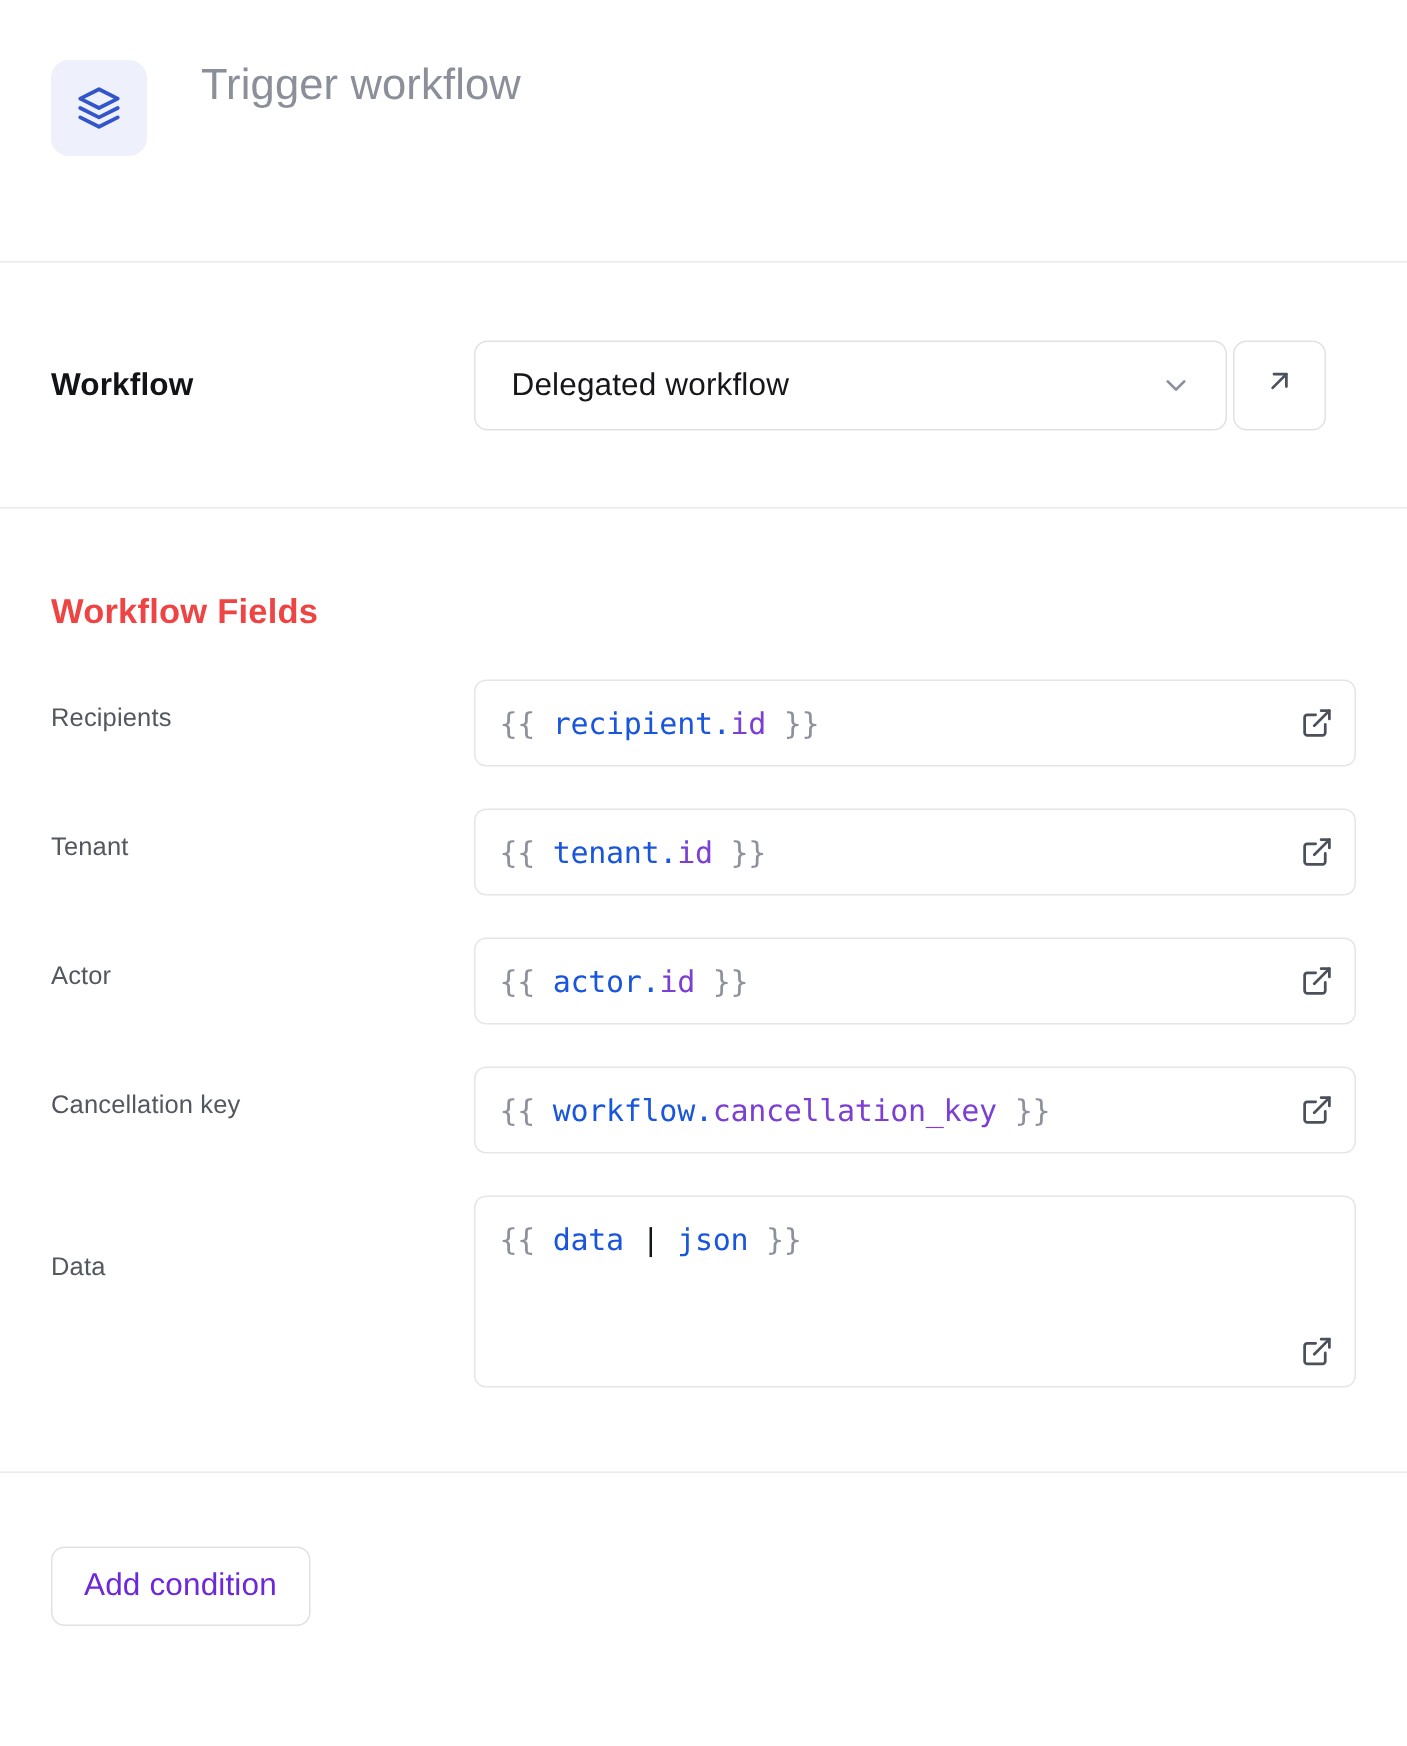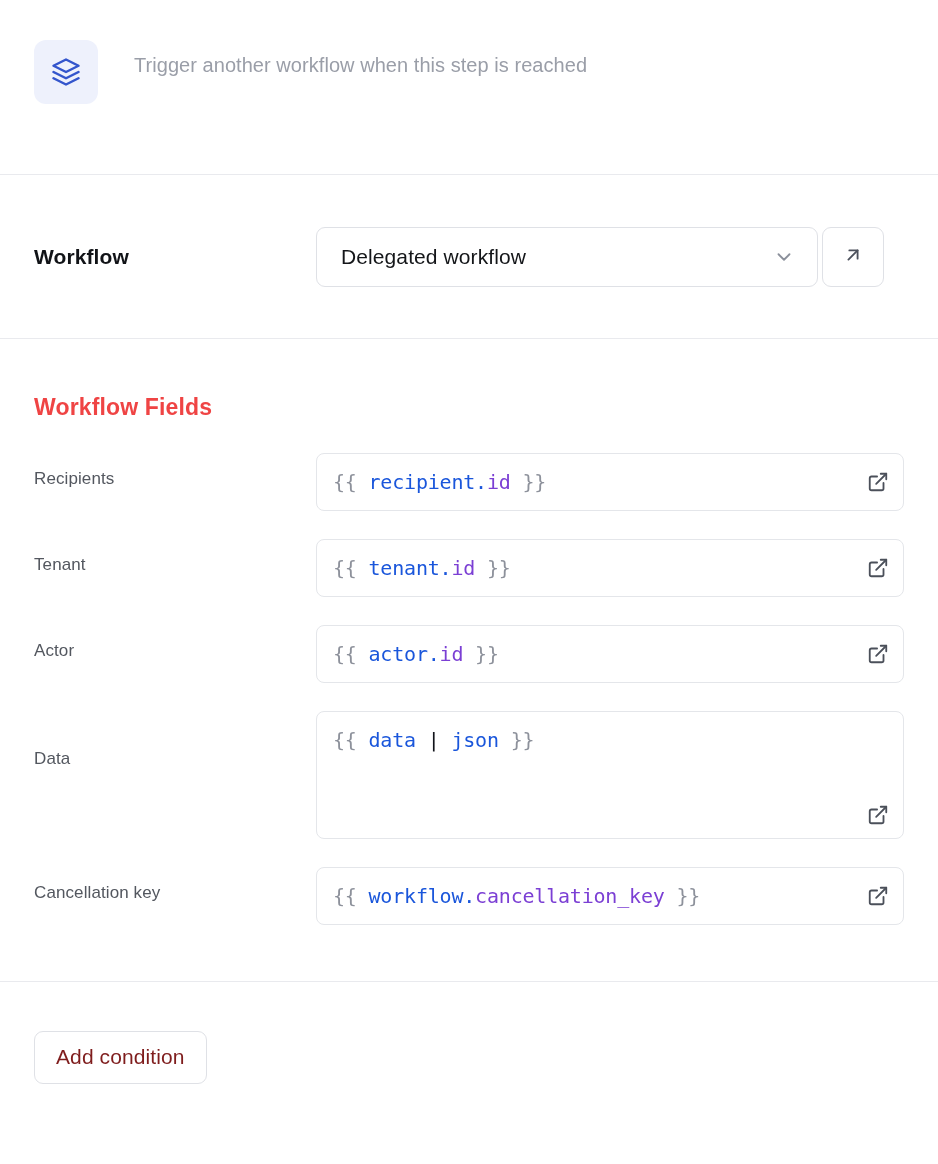--- a/index.html
+++ b/index.html
@@ -198,41 +198,41 @@
     letter-spacing: 0.1px;
   }
   .add-condition {
     border: 1px solid #dfe1e6;
     border-radius: 9px;
     background: #ffffff;
     height: 53px;
     padding: 0 21px;
     font-family: "Liberation Sans", sans-serif;
     font-size: 21px;
-    color: #7f1d1d;
+    color: #6d28d9;
     display: flex;
     align-items: center;
     letter-spacing: 0.1px;
   }
 </style>
 </head>
 <body>
 
 <div class="page">
 
   <div class="header">
     <div class="header-icon-box">
       <svg width="30" height="30" viewBox="0 0 24 24" fill="none" stroke="#3355cc" stroke-width="2" stroke-linecap="round" stroke-linejoin="round">
         <polygon points="12 2 2 7 12 12 22 7 12 2"></polygon>
         <polyline points="2 17 12 22 22 17"></polyline>
         <polyline points="2 12 12 17 22 12"></polyline>
       </svg>
     </div>
     <div class="header-text">
-      <div class="header-sub">Trigger another workflow when this step is reached</div>
+      <div class="header-title">Trigger workflow</div>
     </div>
   </div>
 
   <div class="divider"></div>
 
   <div class="workflow-row">
     <div class="row-label strong">Workflow</div>
     <div class="select-wrap">
       <div class="select-box">
         <span class="select-value">Delegated workflow</span>
@@ -291,45 +291,45 @@
             <span class="field-ext">
               <svg width="22" height="22" viewBox="0 0 24 24" fill="none" stroke="currentColor" stroke-width="2" stroke-linecap="round" stroke-linejoin="round">
                 <path d="M18 13v6a2 2 0 0 1-2 2H5a2 2 0 0 1-2-2V8a2 2 0 0 1 2-2h6"></path>
                 <polyline points="15 3 21 3 21 9"></polyline>
                 <line x1="10" y1="14" x2="21" y2="3"></line>
               </svg>
             </span>
           </div>
         </div>
         <div class="field-row">
+          <div class="field-label">Cancellation key</div>
+          <div class="field-box">
+            <div class="code"><span class="tok-brace">{{ </span><span class="tok-obj">workflow</span><span class="tok-dot">.</span><span class="tok-prop">cancellation_key</span><span class="tok-brace"> }}</span></div>
+            <span class="field-ext">
+              <svg width="22" height="22" viewBox="0 0 24 24" fill="none" stroke="currentColor" stroke-width="2" stroke-linecap="round" stroke-linejoin="round">
+                <path d="M18 13v6a2 2 0 0 1-2 2H5a2 2 0 0 1-2-2V8a2 2 0 0 1 2-2h6"></path>
+                <polyline points="15 3 21 3 21 9"></polyline>
+                <line x1="10" y1="14" x2="21" y2="3"></line>
+              </svg>
+            </span>
+          </div>
+        </div>
+        <div class="field-row">
           <div class="field-label tall">Data</div>
           <div class="field-box multiline">
             <div class="code"><span class="tok-brace">{{ </span><span class="tok-obj">data</span><span class="tok-brace"> </span><span class="tok-pipe">|</span><span class="tok-brace"> </span><span class="tok-filter">json</span><span class="tok-brace"> }}</span></div>
             <span class="field-ext">
               <svg width="22" height="22" viewBox="0 0 24 24" fill="none" stroke="currentColor" stroke-width="2" stroke-linecap="round" stroke-linejoin="round">
                 <path d="M18 13v6a2 2 0 0 1-2 2H5a2 2 0 0 1-2-2V8a2 2 0 0 1 2-2h6"></path>
                 <polyline points="15 3 21 3 21 9"></polyline>
                 <line x1="10" y1="14" x2="21" y2="3"></line>
               </svg>
             </span>
           </div>
         </div>
-        <div class="field-row">
-          <div class="field-label">Cancellation key</div>
-          <div class="field-box">
-            <div class="code"><span class="tok-brace">{{ </span><span class="tok-obj">workflow</span><span class="tok-dot">.</span><span class="tok-prop">cancellation_key</span><span class="tok-brace"> }}</span></div>
-            <span class="field-ext">
-              <svg width="22" height="22" viewBox="0 0 24 24" fill="none" stroke="currentColor" stroke-width="2" stroke-linecap="round" stroke-linejoin="round">
-                <path d="M18 13v6a2 2 0 0 1-2 2H5a2 2 0 0 1-2-2V8a2 2 0 0 1 2-2h6"></path>
-                <polyline points="15 3 21 3 21 9"></polyline>
-                <line x1="10" y1="14" x2="21" y2="3"></line>
-              </svg>
-            </span>
-          </div>
-        </div>
       </div>
   </div>
 
   <div class="divider" style="margin-top:56px;"></div>
 
   <div class="conditions-block">
     <button class="add-condition">Add condition</button>
   </div>
 
 </div>

